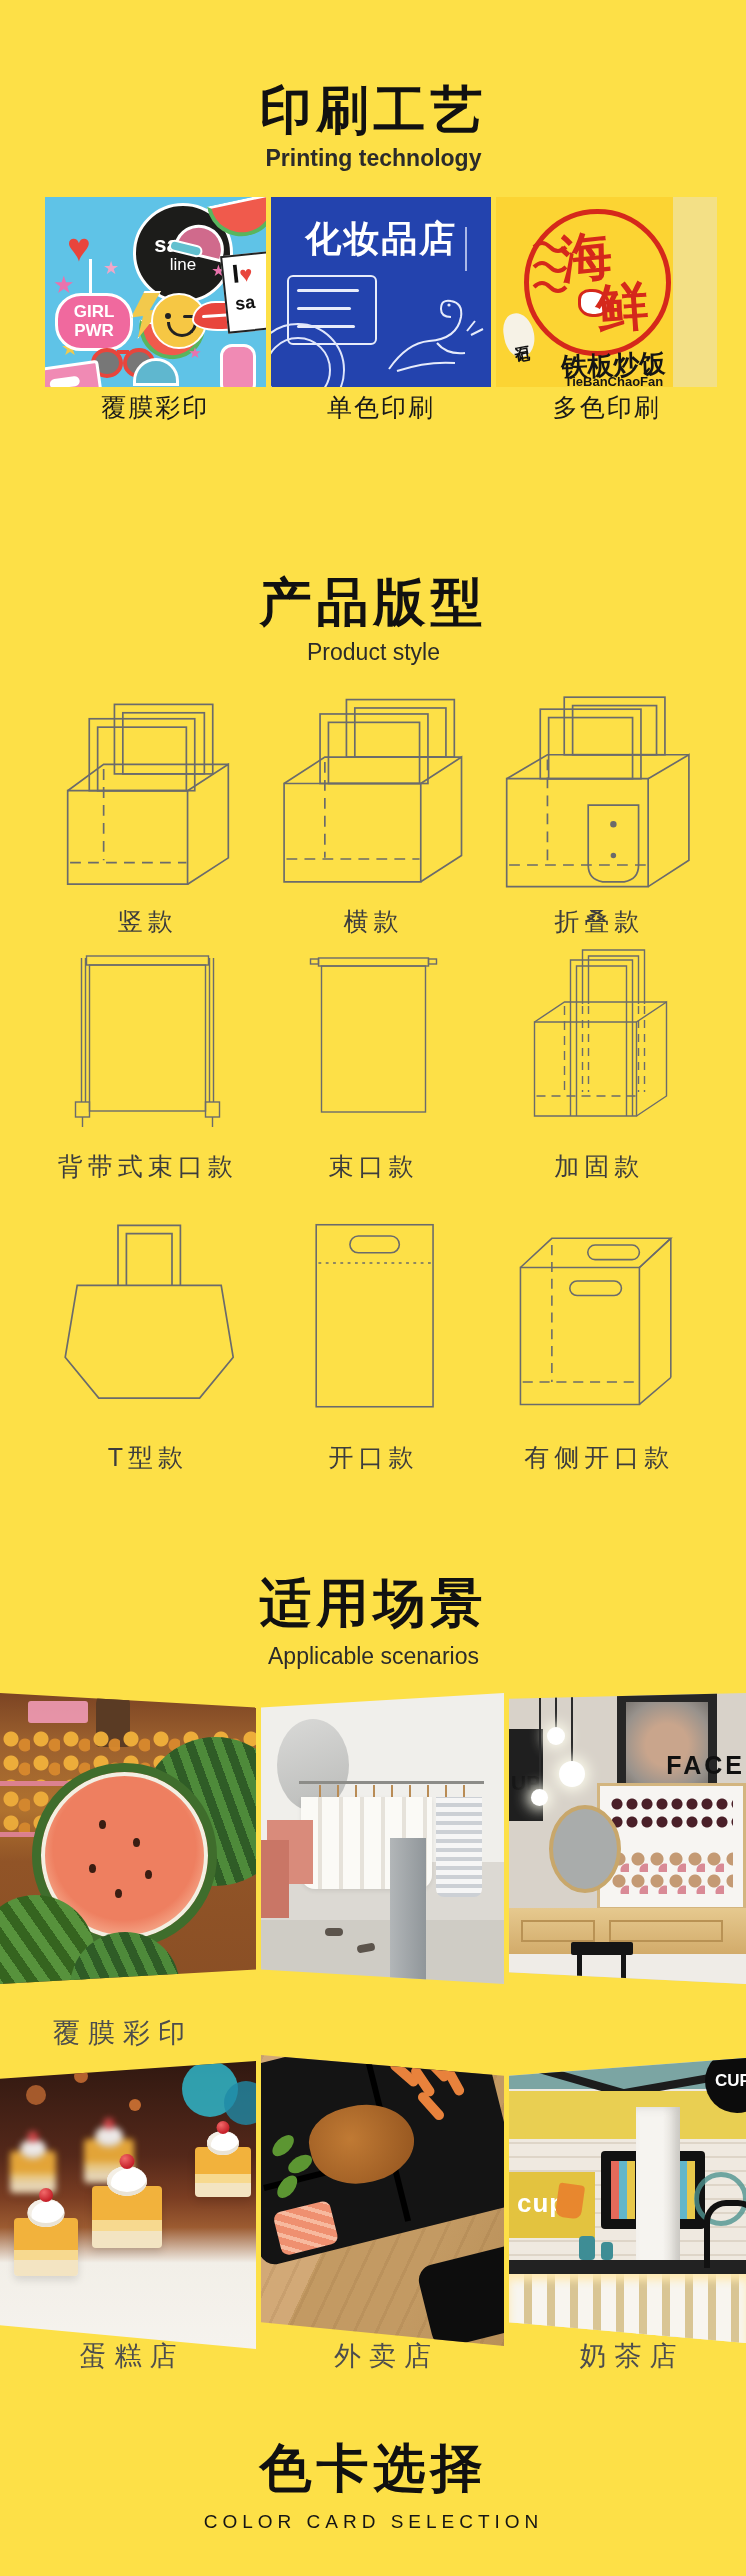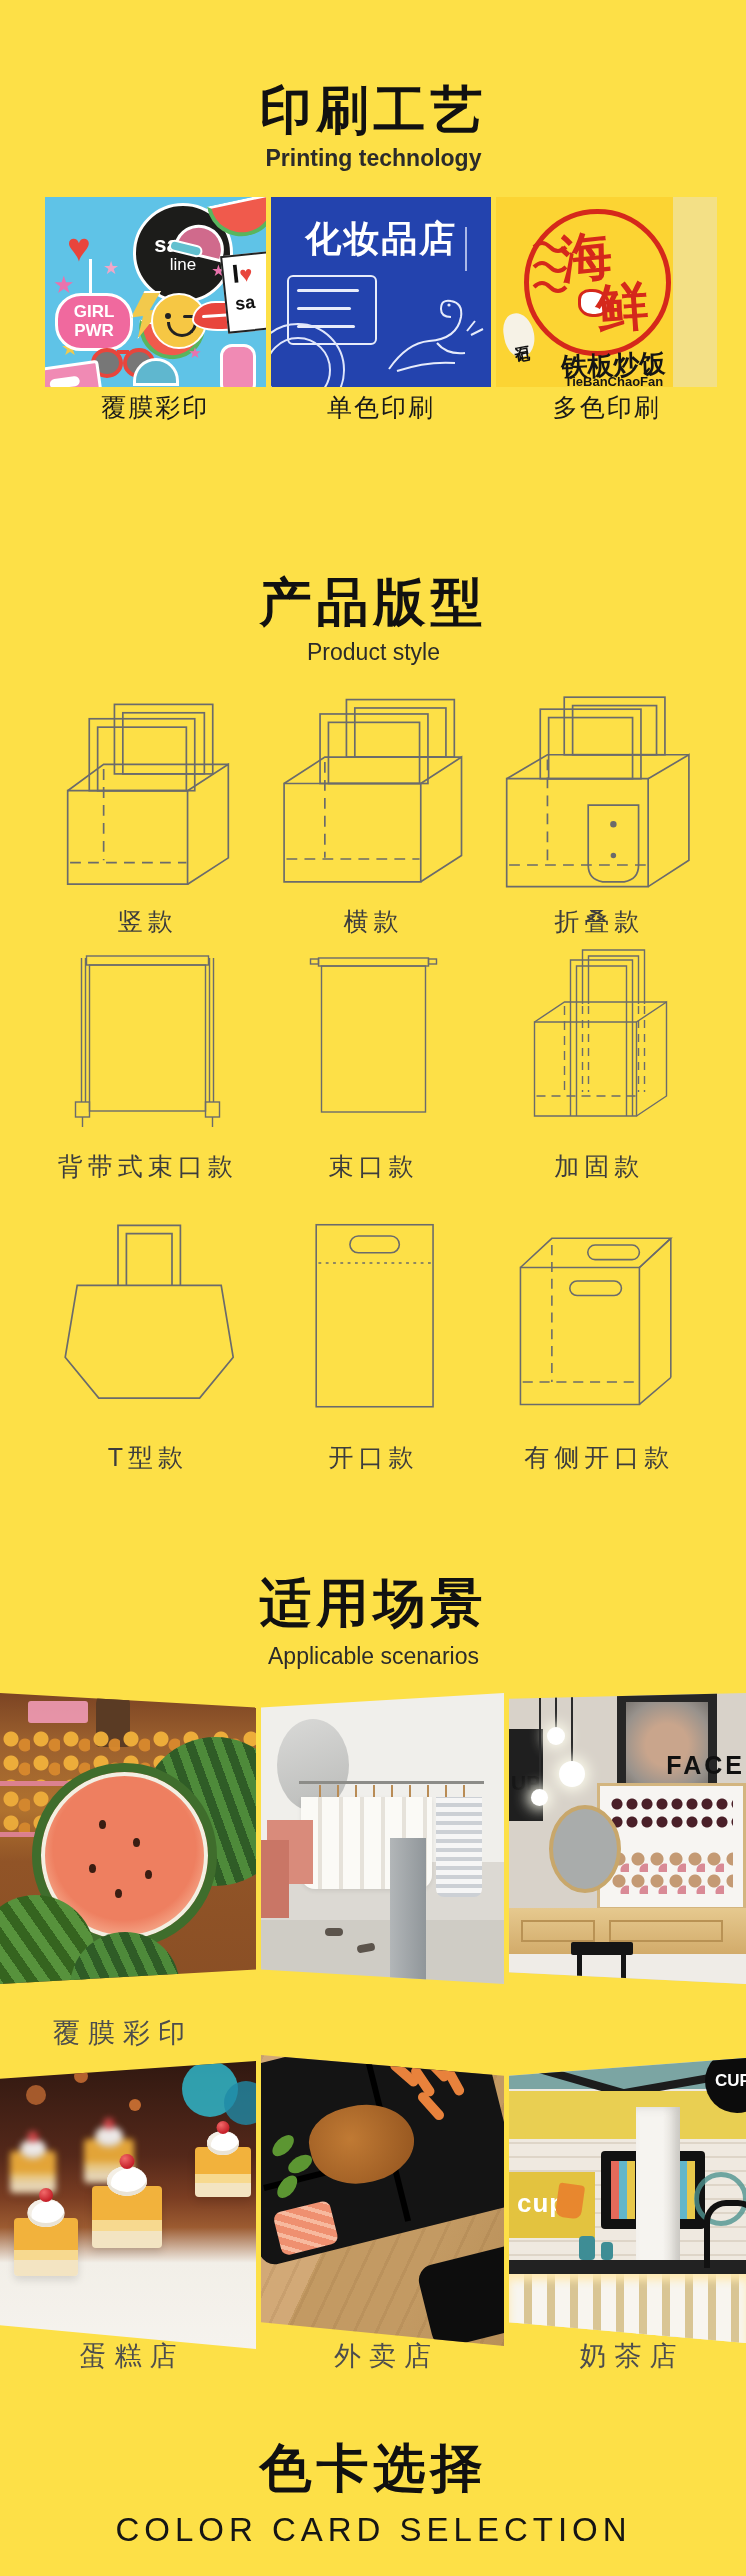--- a/index.html
+++ b/index.html
@@ -3,21 +3,21 @@
 <meta charset="utf-8">
 <style>
   html,body{margin:0;padding:0;background:#ffffff;}
   .page{position:relative;width:747px;height:2576px;margin:0 auto;background:#fde047;overflow:hidden;
         font-family:"Liberation Sans","DejaVu Sans",sans-serif;color:#111;}
   .abs{position:absolute;}
   
   .cn-title{position:absolute;left:0;width:747px;text-align:center;font-size:52px;font-weight:700;
             color:#111;letter-spacing:5px;}
   .en-sub{position:absolute;left:0;width:747px;text-align:center;font-size:23px;font-weight:400;color:#2b2b2b;}
-  .en-sub.caps{letter-spacing:5px;font-size:33px;color:#151515;}
+  .en-sub.caps{letter-spacing:5px;font-size:19px;color:#151515;}
   
   .print-row{position:absolute;top:197px;left:45px;width:672px;height:190px;display:flex;gap:5px;}
   .print-card{position:relative;flex:1;overflow:hidden;}
   .pc1{background:#5fc3e7;}
   .pc2{background:#2343ae;}
   .pc3{background:linear-gradient(90deg,#fcd433 0 80%,#f3e086 80% 100%);}
   .print-labels{position:absolute;top:391px;left:45px;width:672px;display:flex;gap:5px;}
   .print-labels div{flex:1;text-align:center;font-size:25px;color:#1a1a1a;letter-spacing:2px;}
   .note{position:absolute;top:441px;left:0;width:747px;text-align:center;font-size:34px;font-weight:700;
         color:#f40000;letter-spacing:1px;}

